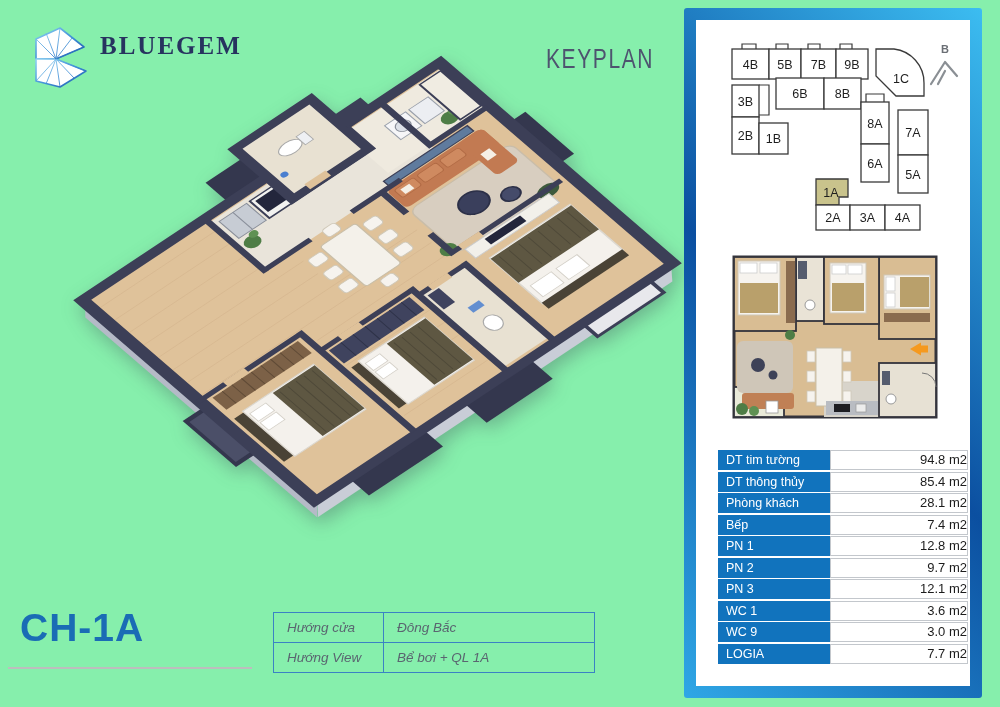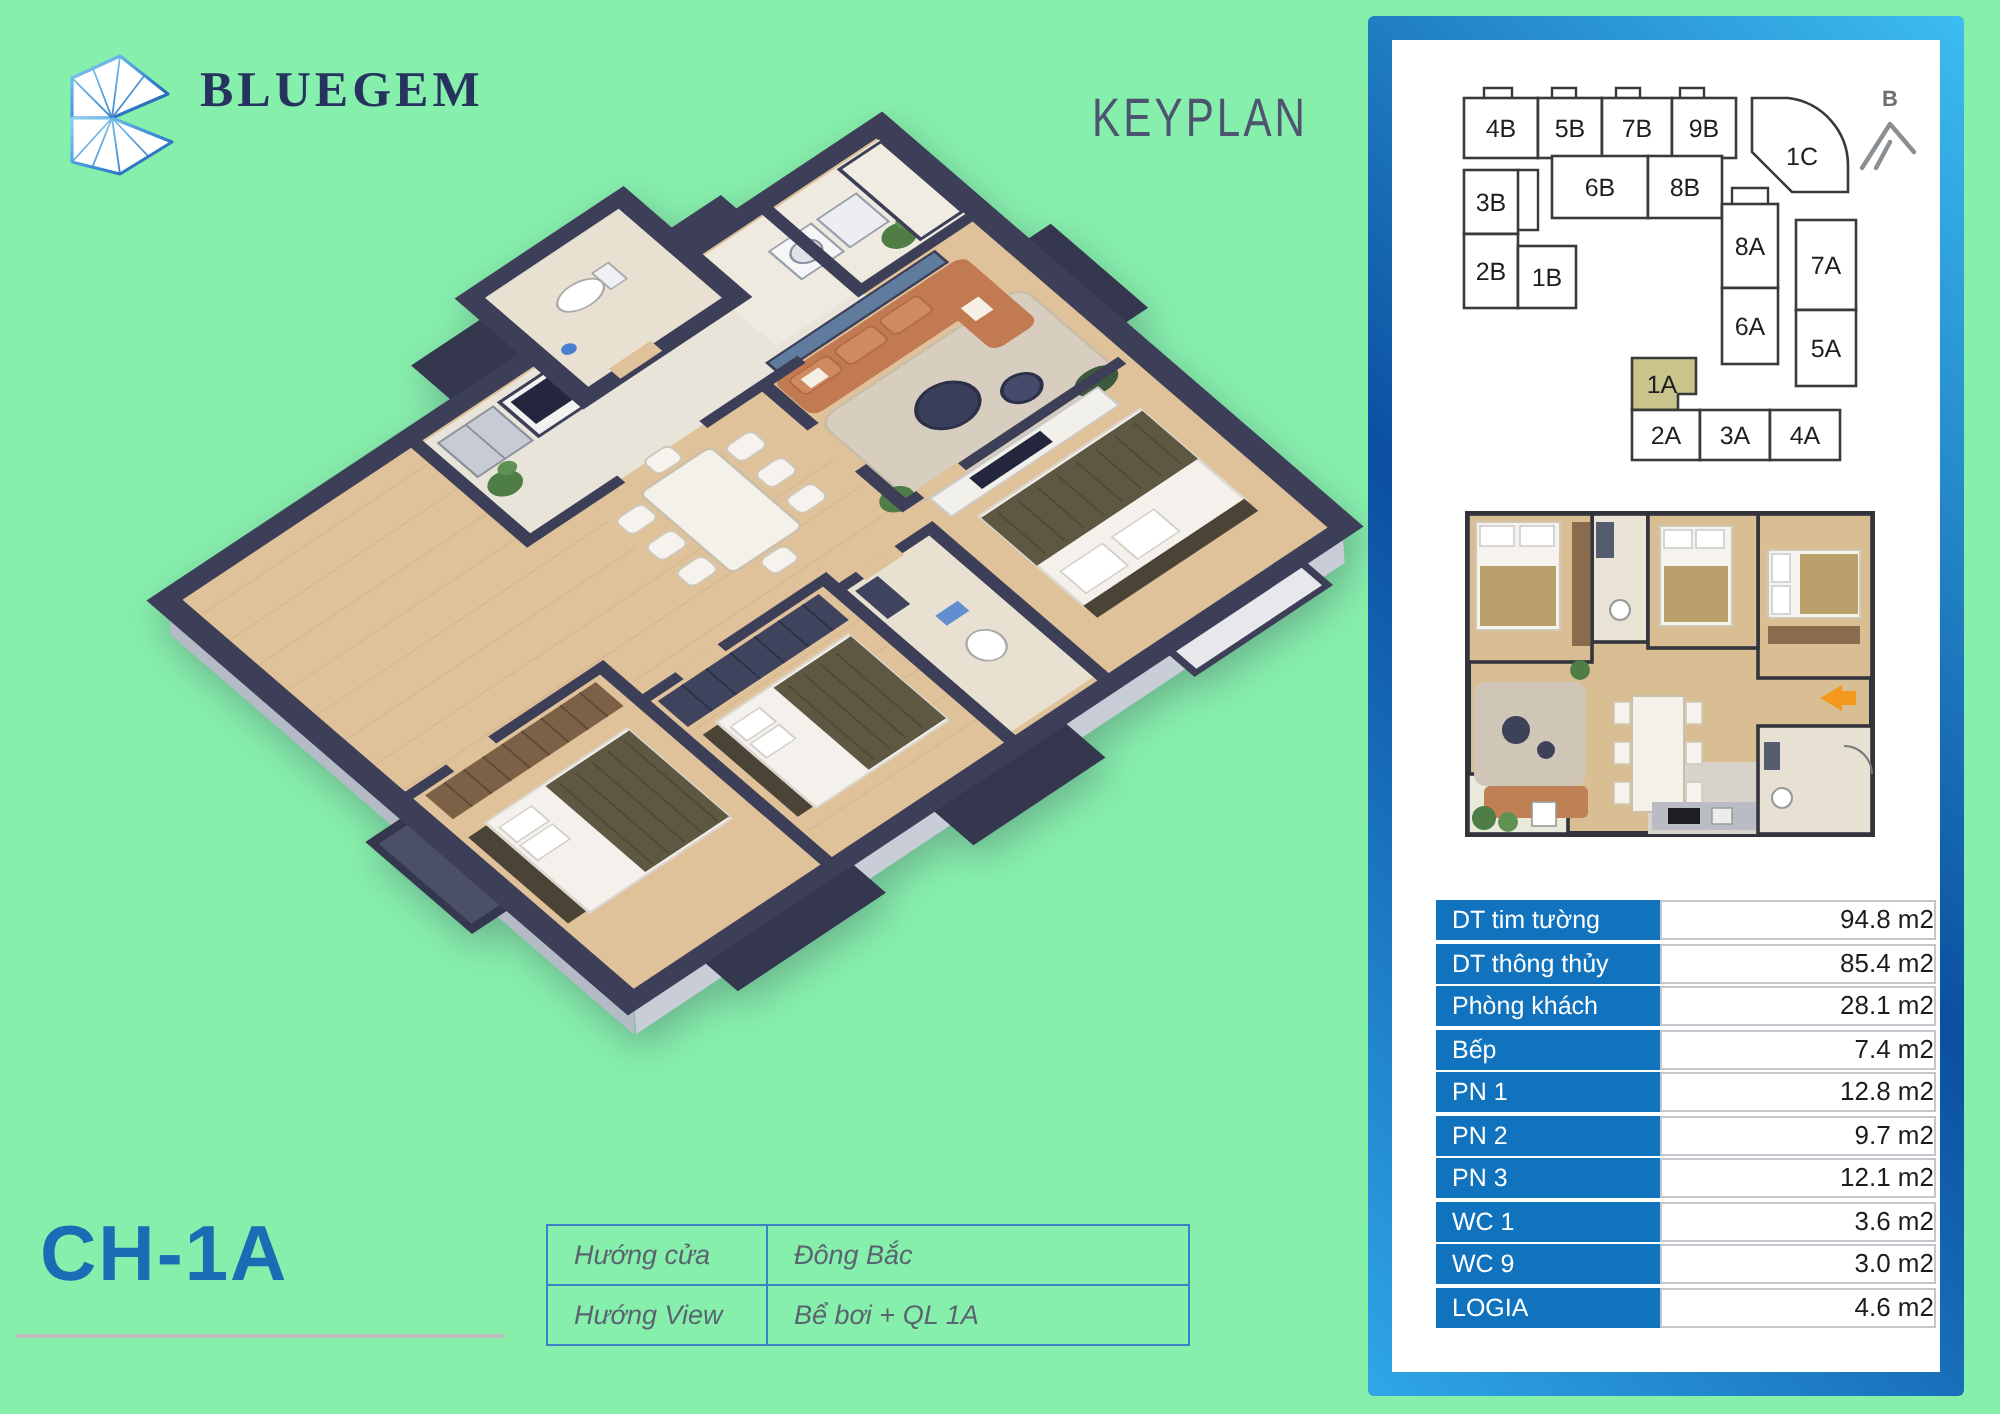--- a/index.html
+++ b/index.html
@@ -355,21 +355,21 @@
           <div class="arow">
             <div class="alabel">WC 1</div>
             <div class="aval">3.6 m2</div>
           </div>
           <div class="arow">
             <div class="alabel">WC 9</div>
             <div class="aval">3.0 m2</div>
           </div>
           <div class="arow">
             <div class="alabel">LOGIA</div>
-            <div class="aval">4.6 m2</div>
+            <div class="aval">7.7 m2</div>
           </div>
         </div>
     </div>
   </div>
 
   <div class="abs" id="unit-title">CH-1A</div>
   <div class="abs" id="title-rule"></div>
 
   <div class="abs" id="direction-table">
       <div class="drow">

